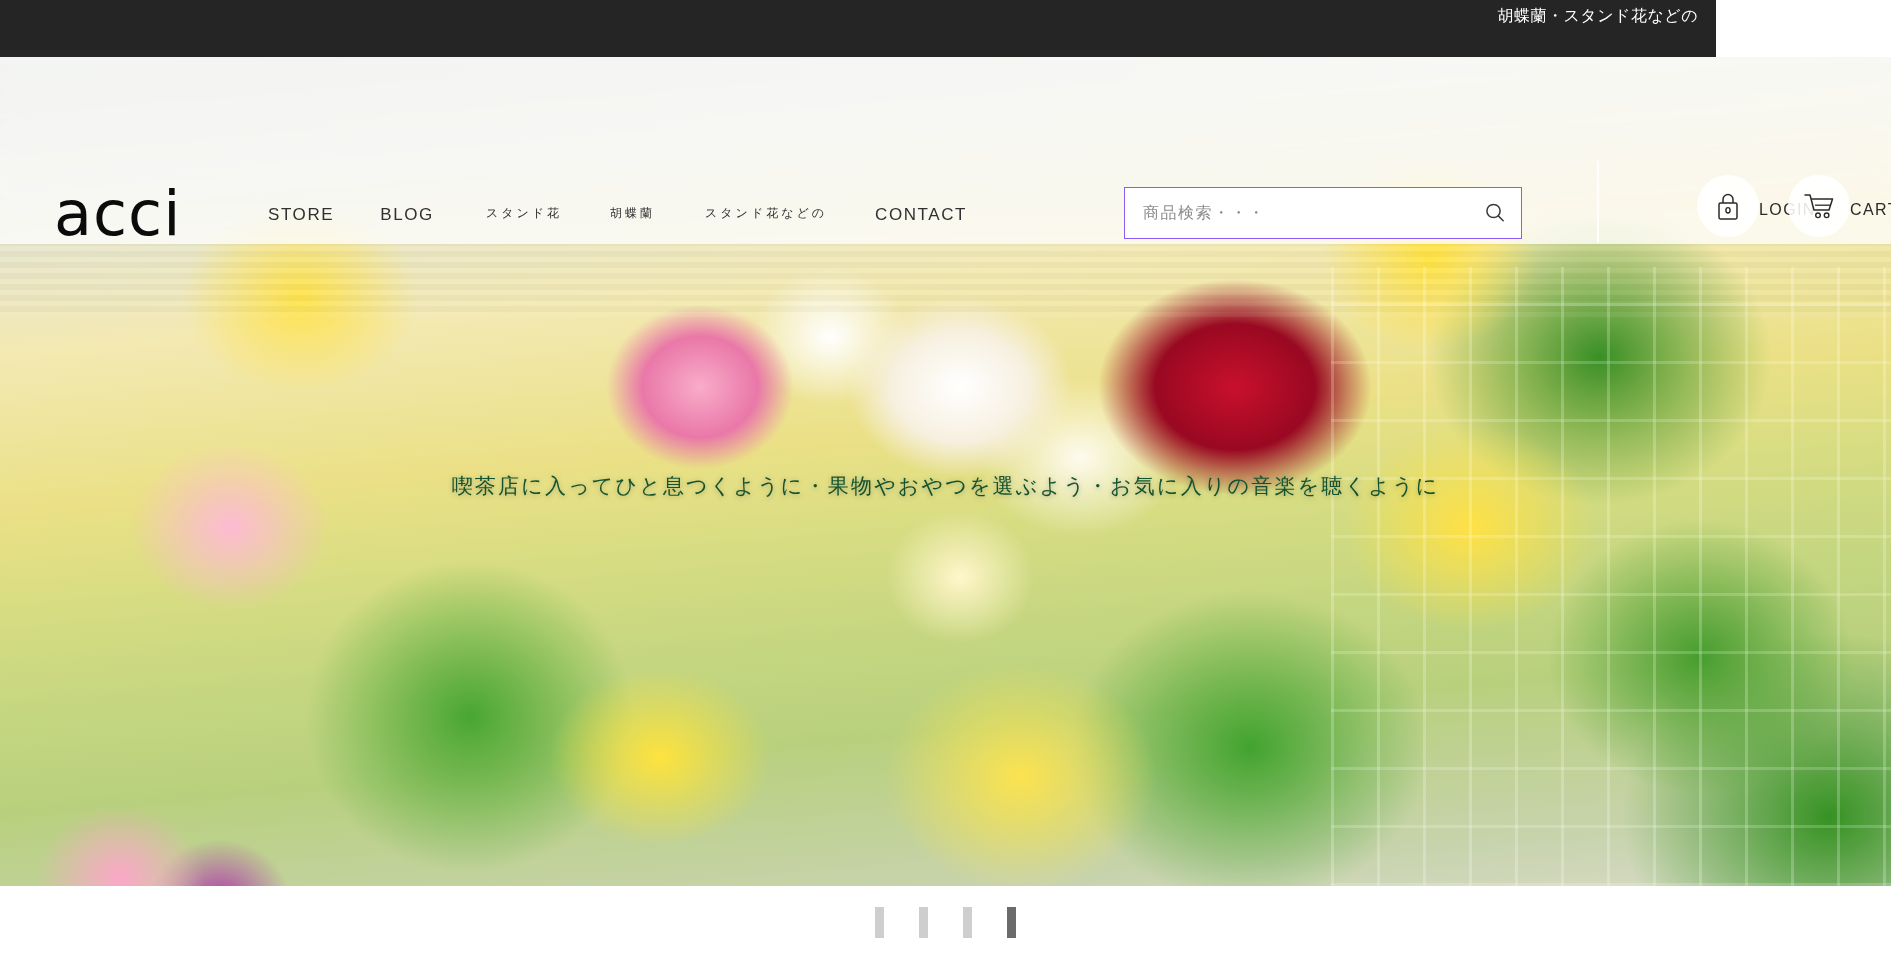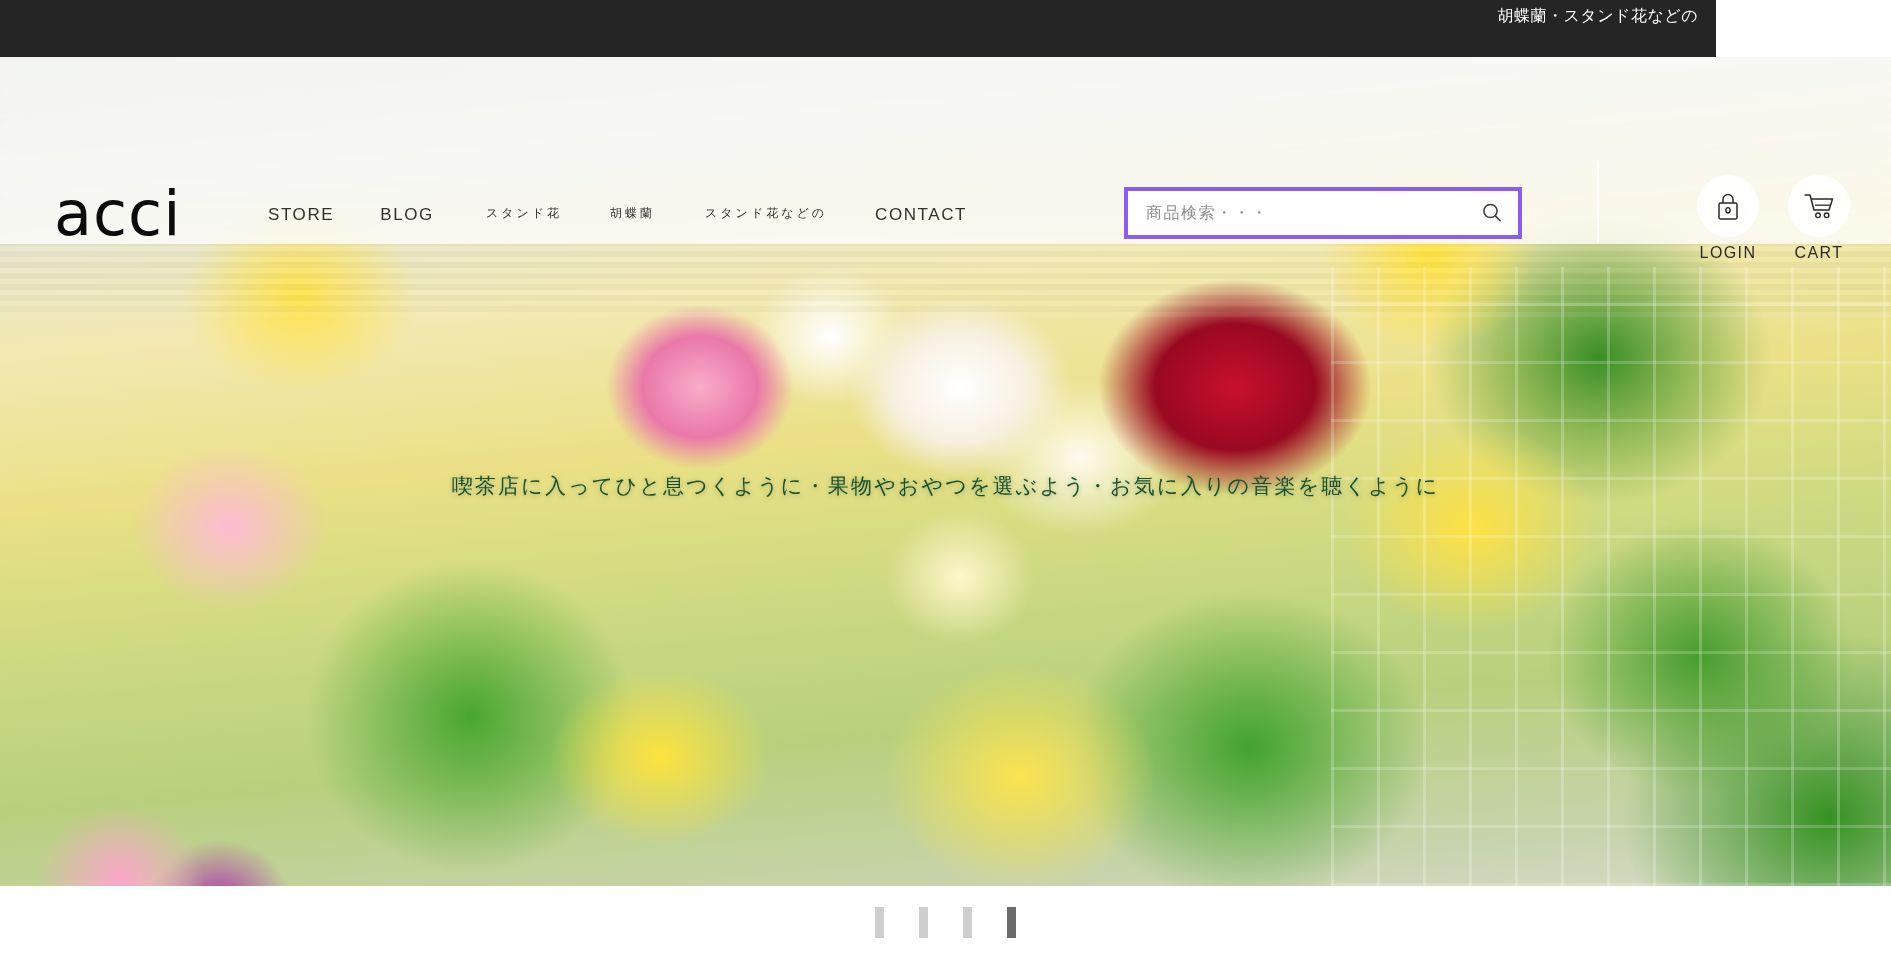--- a/index.html
+++ b/index.html
@@ -112,21 +112,21 @@
   .nav-gap-1 { width:46px; }
   .nav-gap-2 { width:52px; }
   .nav-gap-3 { width:48px; }
   .nav-gap-4 { width:50px; }
   .nav-gap-5 { width:48px; }
 
   
   .search-box {
     position:absolute; left:1124px; top:130px;
     width:398px; height:52px;
-    background:#ffffff; border:4px solid #8b5cf6;
+    background:#ffffff; border:1px solid #8b5cf6;
     display:flex; align-items:center;
   }
   .search-input {
     flex:1; height:100%; border:0; outline:0; background:transparent;
     padding:0 18px; font-size:16px; color:#444;
     font-family:"Liberation Sans", sans-serif; letter-spacing:1.5px;
   }
   .search-input::placeholder { color:#8d8d8d; }
   .search-btn {
     width:52px; height:100%; border:0; background:transparent; cursor:pointer;
@@ -134,21 +134,21 @@
   }
 
   
   .hdr-divider {
     position:absolute; left:1597px; top:104px; width:2px; height:82px;
     background:rgba(255,255,255,0.85);
   }
 
   
   .acct {
-    position:absolute; top:118px; display:flex; flex-direction:column;
+    position:absolute; top:118px; display:flex; 
     align-items:center; cursor:pointer;
   }
   .acct-login { left:1697px; }
   .acct-cart  { left:1788px;justify-content:flex-end; }
   .acct-circle {
     width:62px; height:62px; border-radius:50%;
     background:rgba(255,255,255,0.88);
     display:flex; align-items:center; justify-content:center;
   }
   .acct-label {

